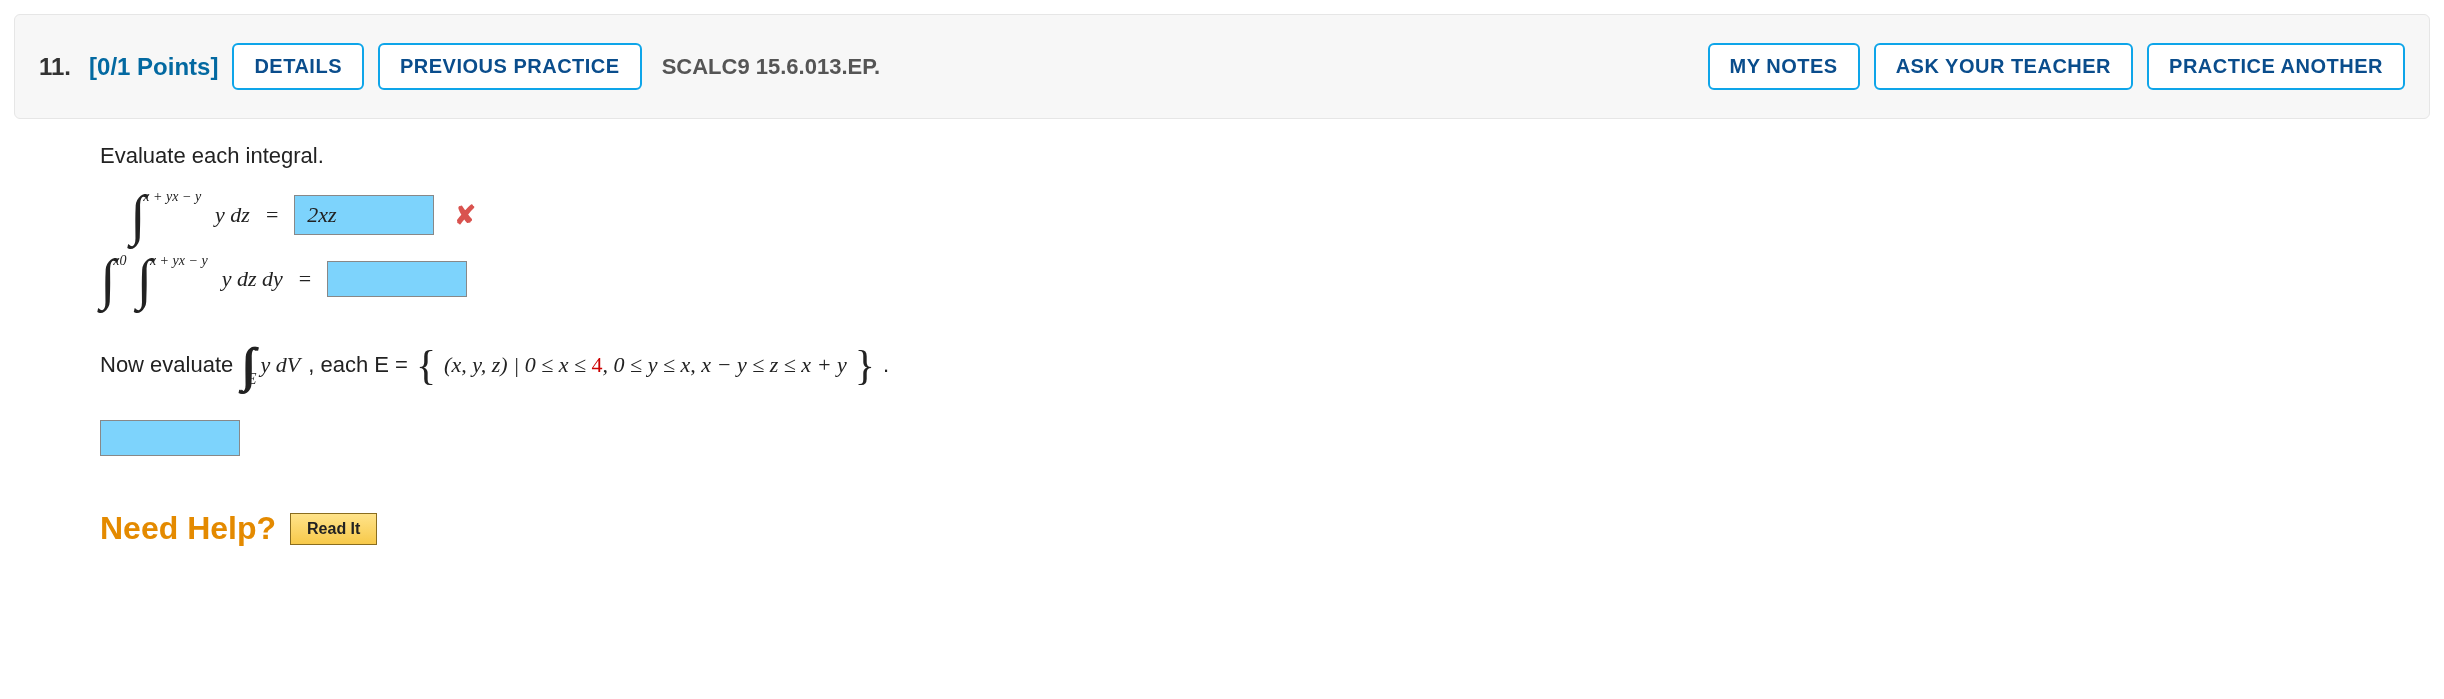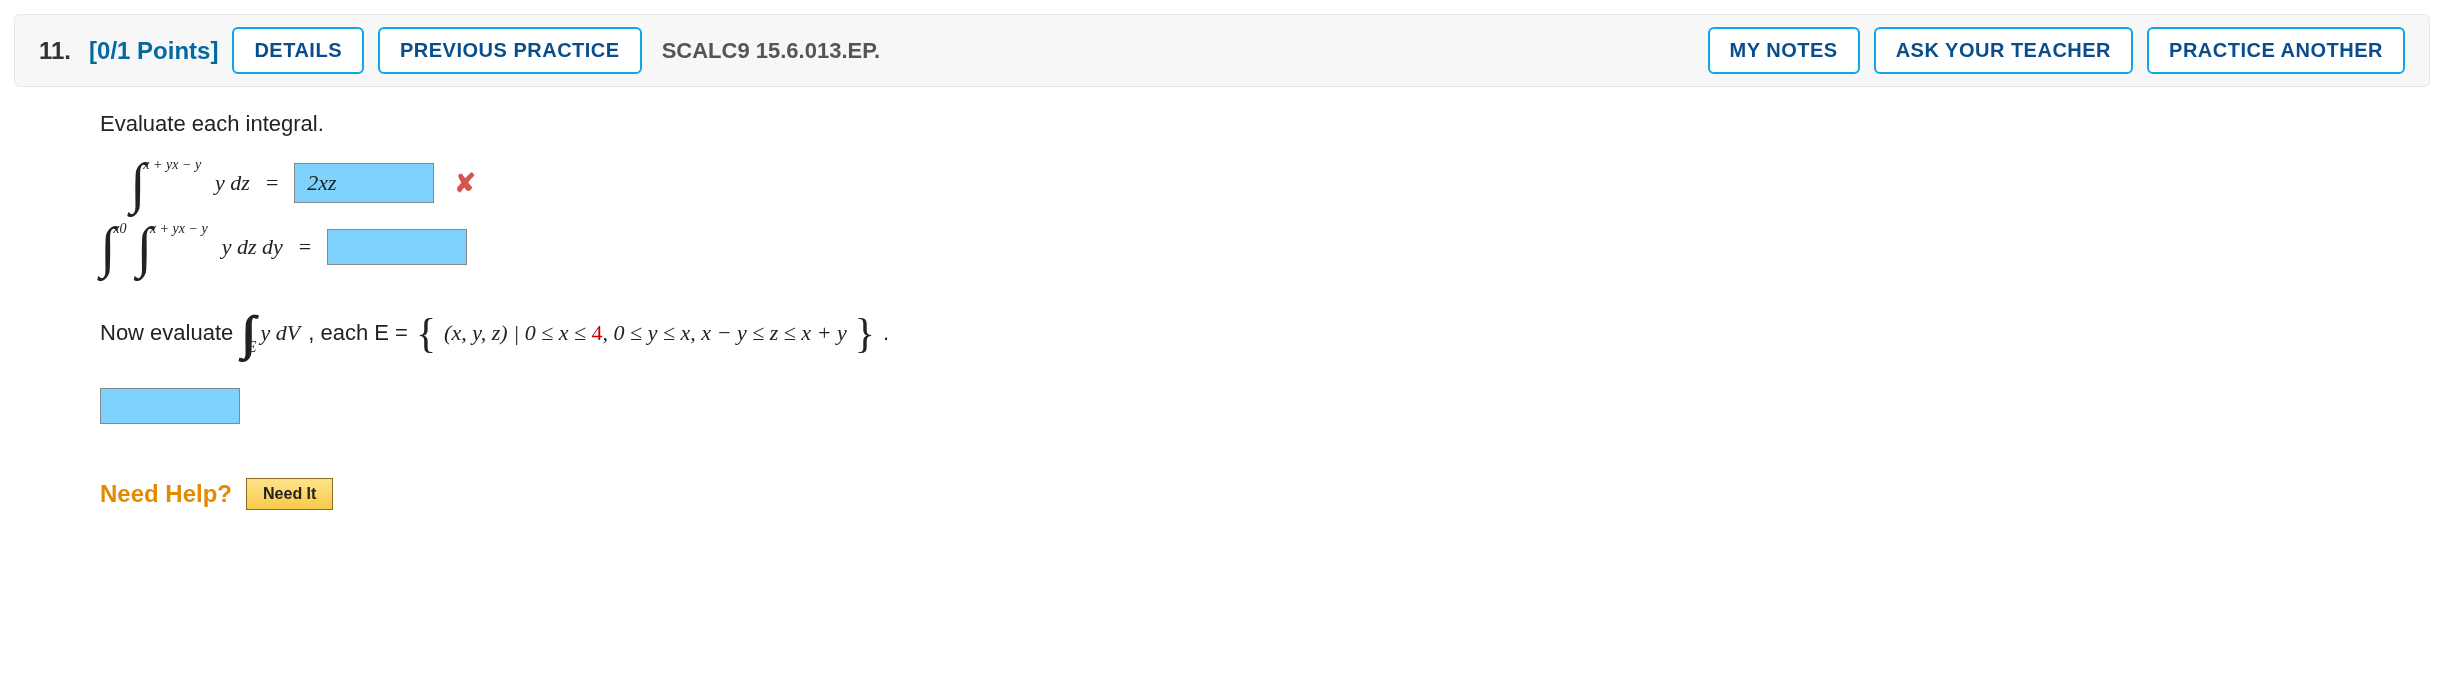--- a/index.html
+++ b/index.html
@@ -4,21 +4,21 @@
 <style>
   * { box-sizing: border-box; margin: 0; padding: 0; }
   body {
     font-family: "Helvetica Neue", Arial, sans-serif;
     background: #ffffff;
     color: #333;
   }
   .header-bar {
     display: flex;
     align-items: center;
-    padding: 12px 24px;
+    padding: 28px 24px;
     background: #f7f7f7;
     border: 1px solid #e6e6e6;
     border-radius: 6px;
     margin: 14px;
     gap: 14px;
   }
   .qnum {
     font-weight: 700;
     font-size: 24px;
     color: #333;
@@ -131,21 +131,21 @@
   .final-box-row { margin-top: 28px; }
   .help-row {
     display: flex;
     align-items: center;
     gap: 14px;
     margin-top: 48px;
   }
   .need-help {
     color: #e48a00;
     font-weight: 700;
-    font-size: 24px;
+    font-size: 32px;
   }
   .read-it {
     background: linear-gradient(#ffe38a, #f7c94a);
     border: 1px solid #8a6d1f;
     font-weight: 700;
     font-size: 16px;
     padding: 6px 16px;
     cursor: pointer;
     color: #222;
   }
@@ -220,16 +220,16 @@
     <span class="set-brace">}</span>
     <span class="plain">.</span>
   </div>
 
   <div class="final-box-row">
     <span class="answer-box"></span>
   </div>
 
   <div class="help-row">
     <span class="need-help">Need Help?</span>
-    <button class="read-it">Need It</button>
+    <button class="read-it">Read It</button>
   </div>
 
 </div>
 
 </body></html>

